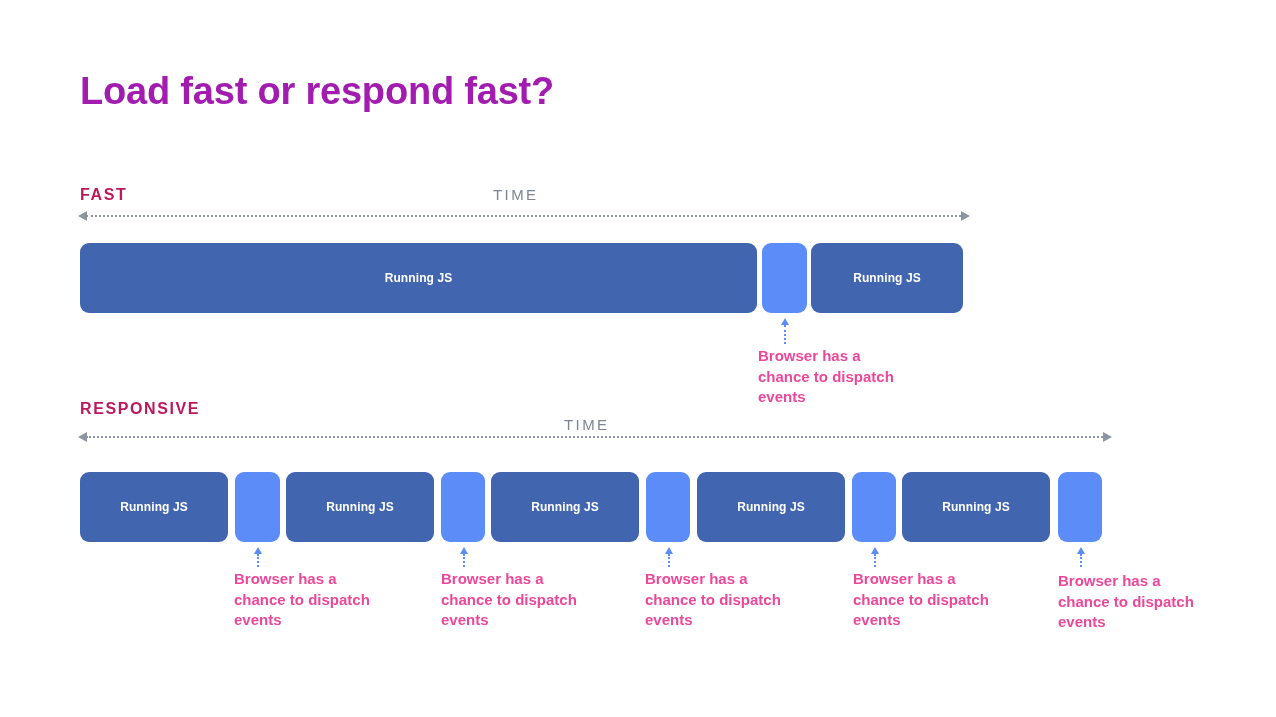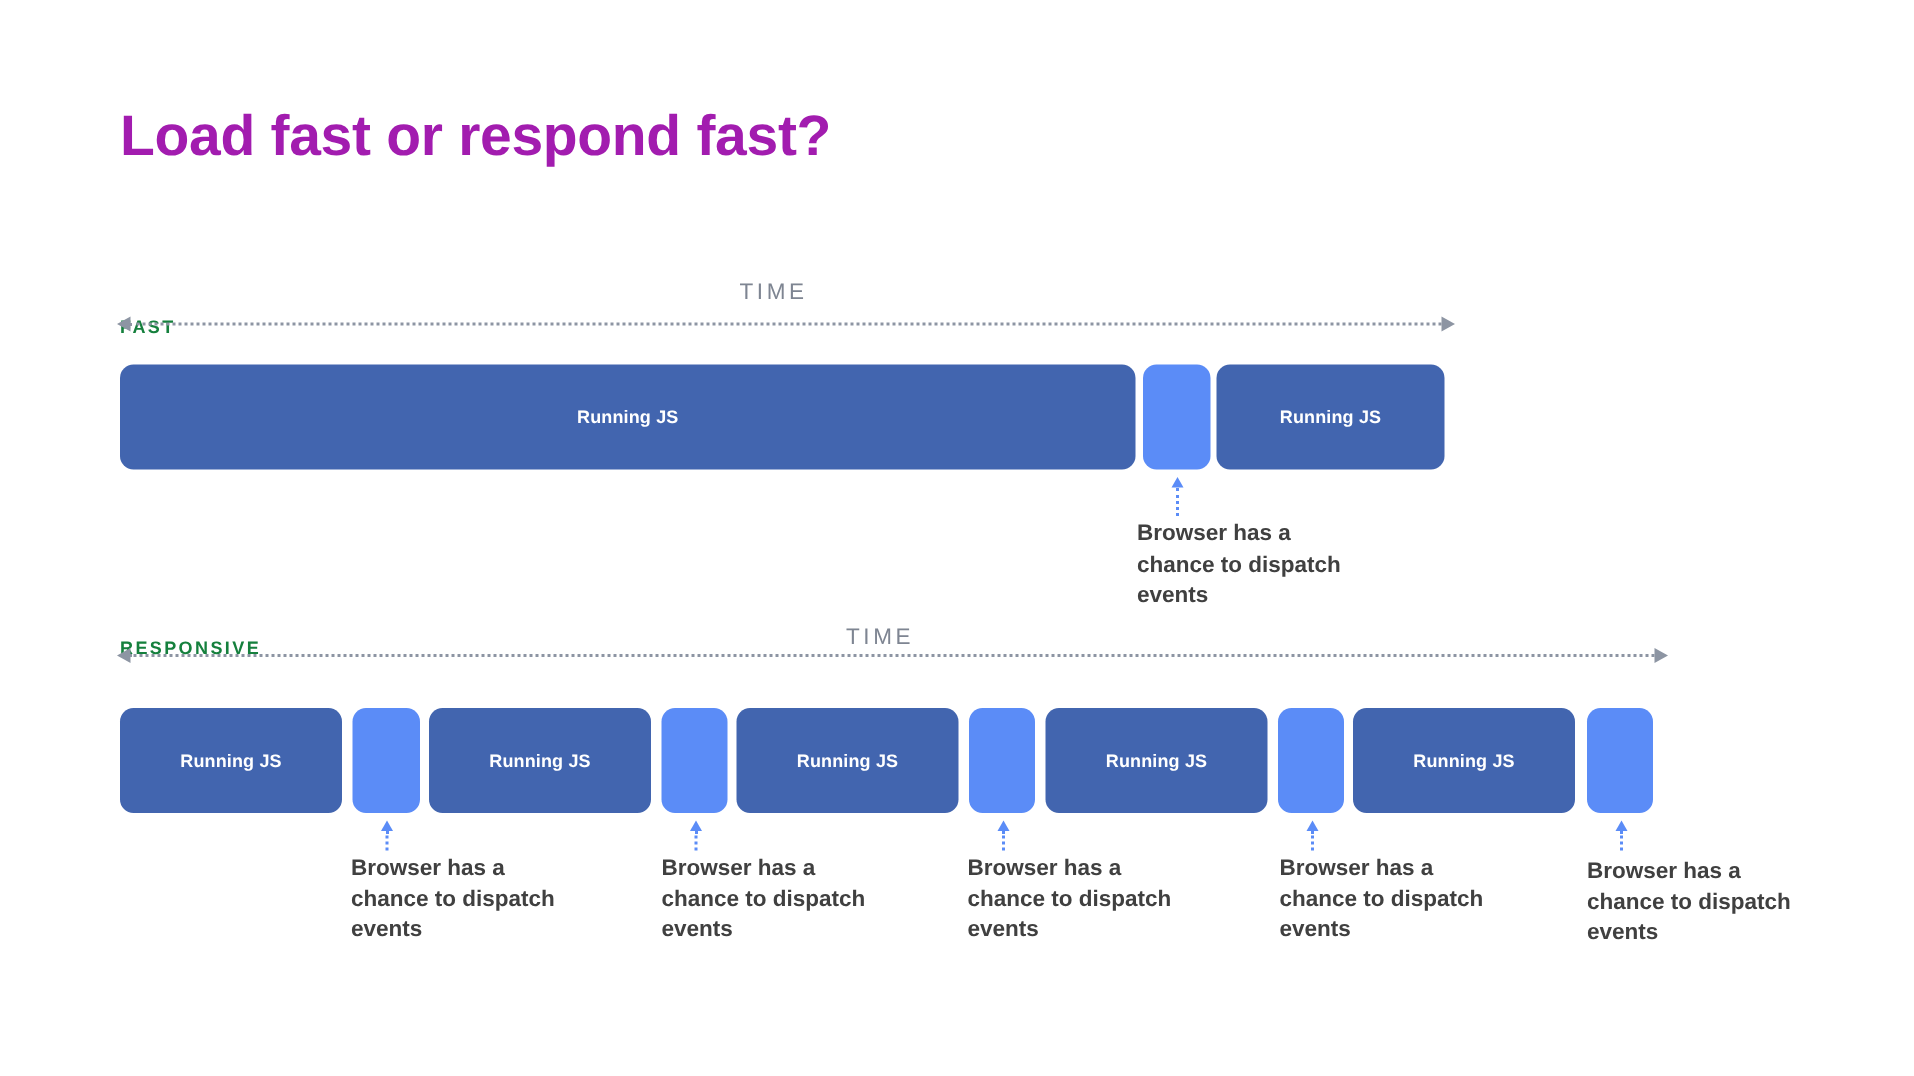--- a/index.html
+++ b/index.html
@@ -32,26 +32,25 @@
     color: #a21caf;
     letter-spacing: -0.2px;
     white-space: nowrap;
   }
 
   
   .section { position: absolute; left: 0; top: 0; }
 
   .sec-label {
     position: absolute;
-    font-size: 12px;
-    font-weight: bold;
-    color: #15803d;
+    font-size: 16px;
+    font-weight: bold;
+    color: #be185d;
     letter-spacing: 1.6px;
     white-space: nowrap;
-    margin-top: 25px;
   }
   .time-label {
     position: absolute;
     font-size: 15px;
     font-weight: normal;
     color: #7E8592;
     letter-spacing: 2.4px;
     white-space: nowrap;
   }
 
@@ -120,21 +119,21 @@
     left: 0; top: 0;
     width: 0; height: 0;
     border-left: 4px solid transparent;
     border-right: 4px solid transparent;
     border-bottom: 7px solid #5B8CF7;
   }
   .callout-text {
     position: absolute;
     font-size: 15px;
     font-weight: bold;
-    color: #404040;
+    color: #ec4899;
     line-height: 20.5px;
     width: 150px;
   }
 </style>
 </head>
 <body>
 
 <div class="slide">
 
   <div class="title">Load fast or respond fast?</div>

